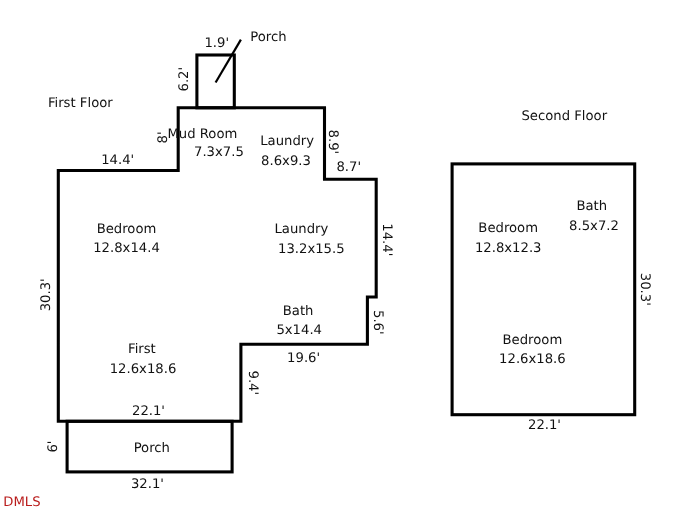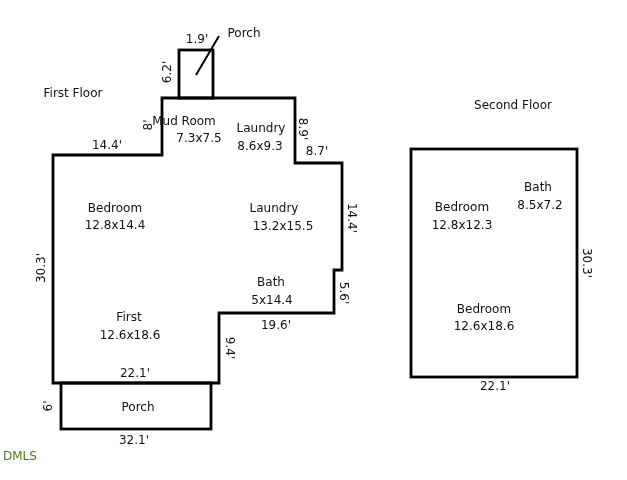--- a/index.html
+++ b/index.html
@@ -2,21 +2,21 @@
 <html><head>
 <meta charset="utf-8">
 <style>
   html,body{margin:0;padding:0;background:#fff;}
   #plan{position:relative;width:627px;height:480px;background:#fff;overflow:hidden;
         font-family:"DejaVu Sans",sans-serif;color:#111;}
   svg{position:absolute;left:0;top:0;}
   .lbl{position:absolute;font-size:12px;white-space:nowrap;transform:translate(-50%,-50%);}
   .rot-ccw{transform:translate(-50%,-50%) rotate(-90deg);}
   .rot-cw{transform:translate(-50%,-50%) rotate(90deg);}
-  .watermark{position:absolute;left:3px;top:449px;font-size:12px;color:#4d7c0f;transform:none;}
+  .watermark{position:absolute;left:3px;top:449px;font-size:12px;color:#b91c1c;transform:none;}
 </style>
 </head>
 <body>
 
 <div id="plan">
   <svg width="627" height="480" viewBox="0 0 627 480">
     <path d="M162,98 H295 V163 H342 V270 H334 V313 H219 V383 H53 V155 H162 Z" fill="none" stroke="#000" stroke-width="2.8"></path>
     <rect x="179" y="50" width="34" height="48" fill="none" stroke="#000" stroke-width="2.8"></rect>
     <rect x="61" y="383" width="150" height="46" fill="none" stroke="#000" stroke-width="2.8"></rect>
     <rect x="411" y="149" width="166" height="228" fill="none" stroke="#000" stroke-width="2.8"></rect>

